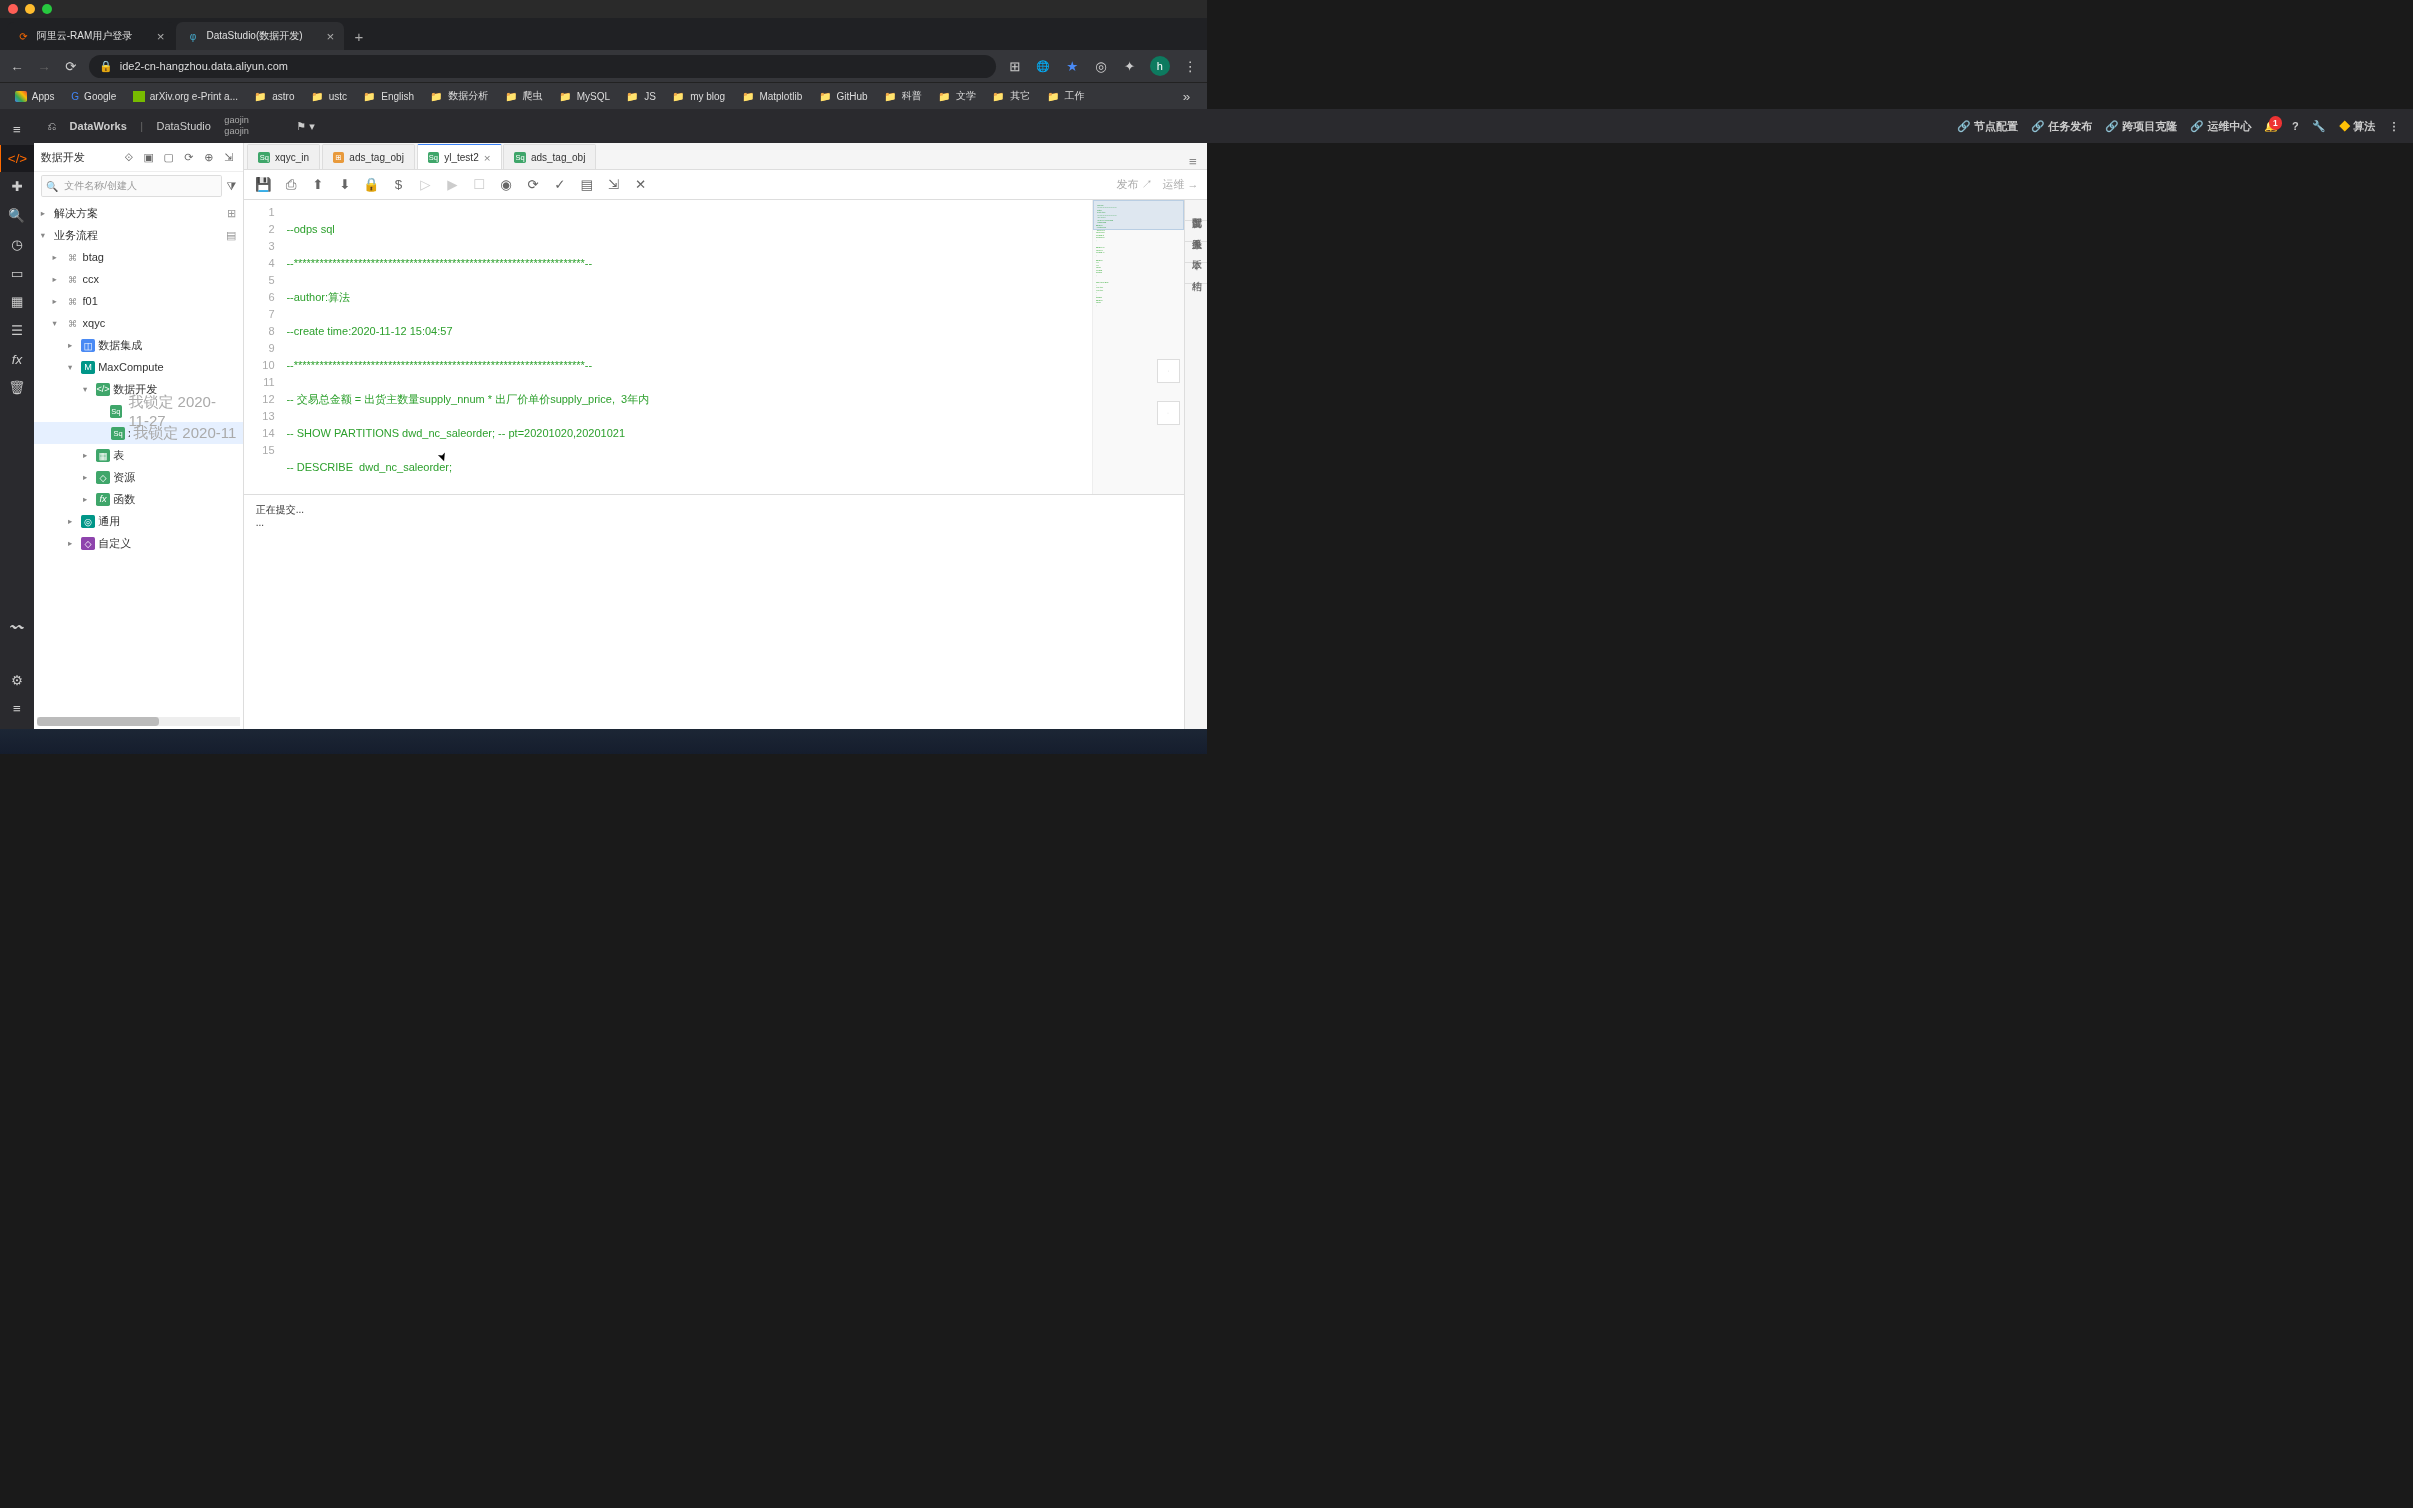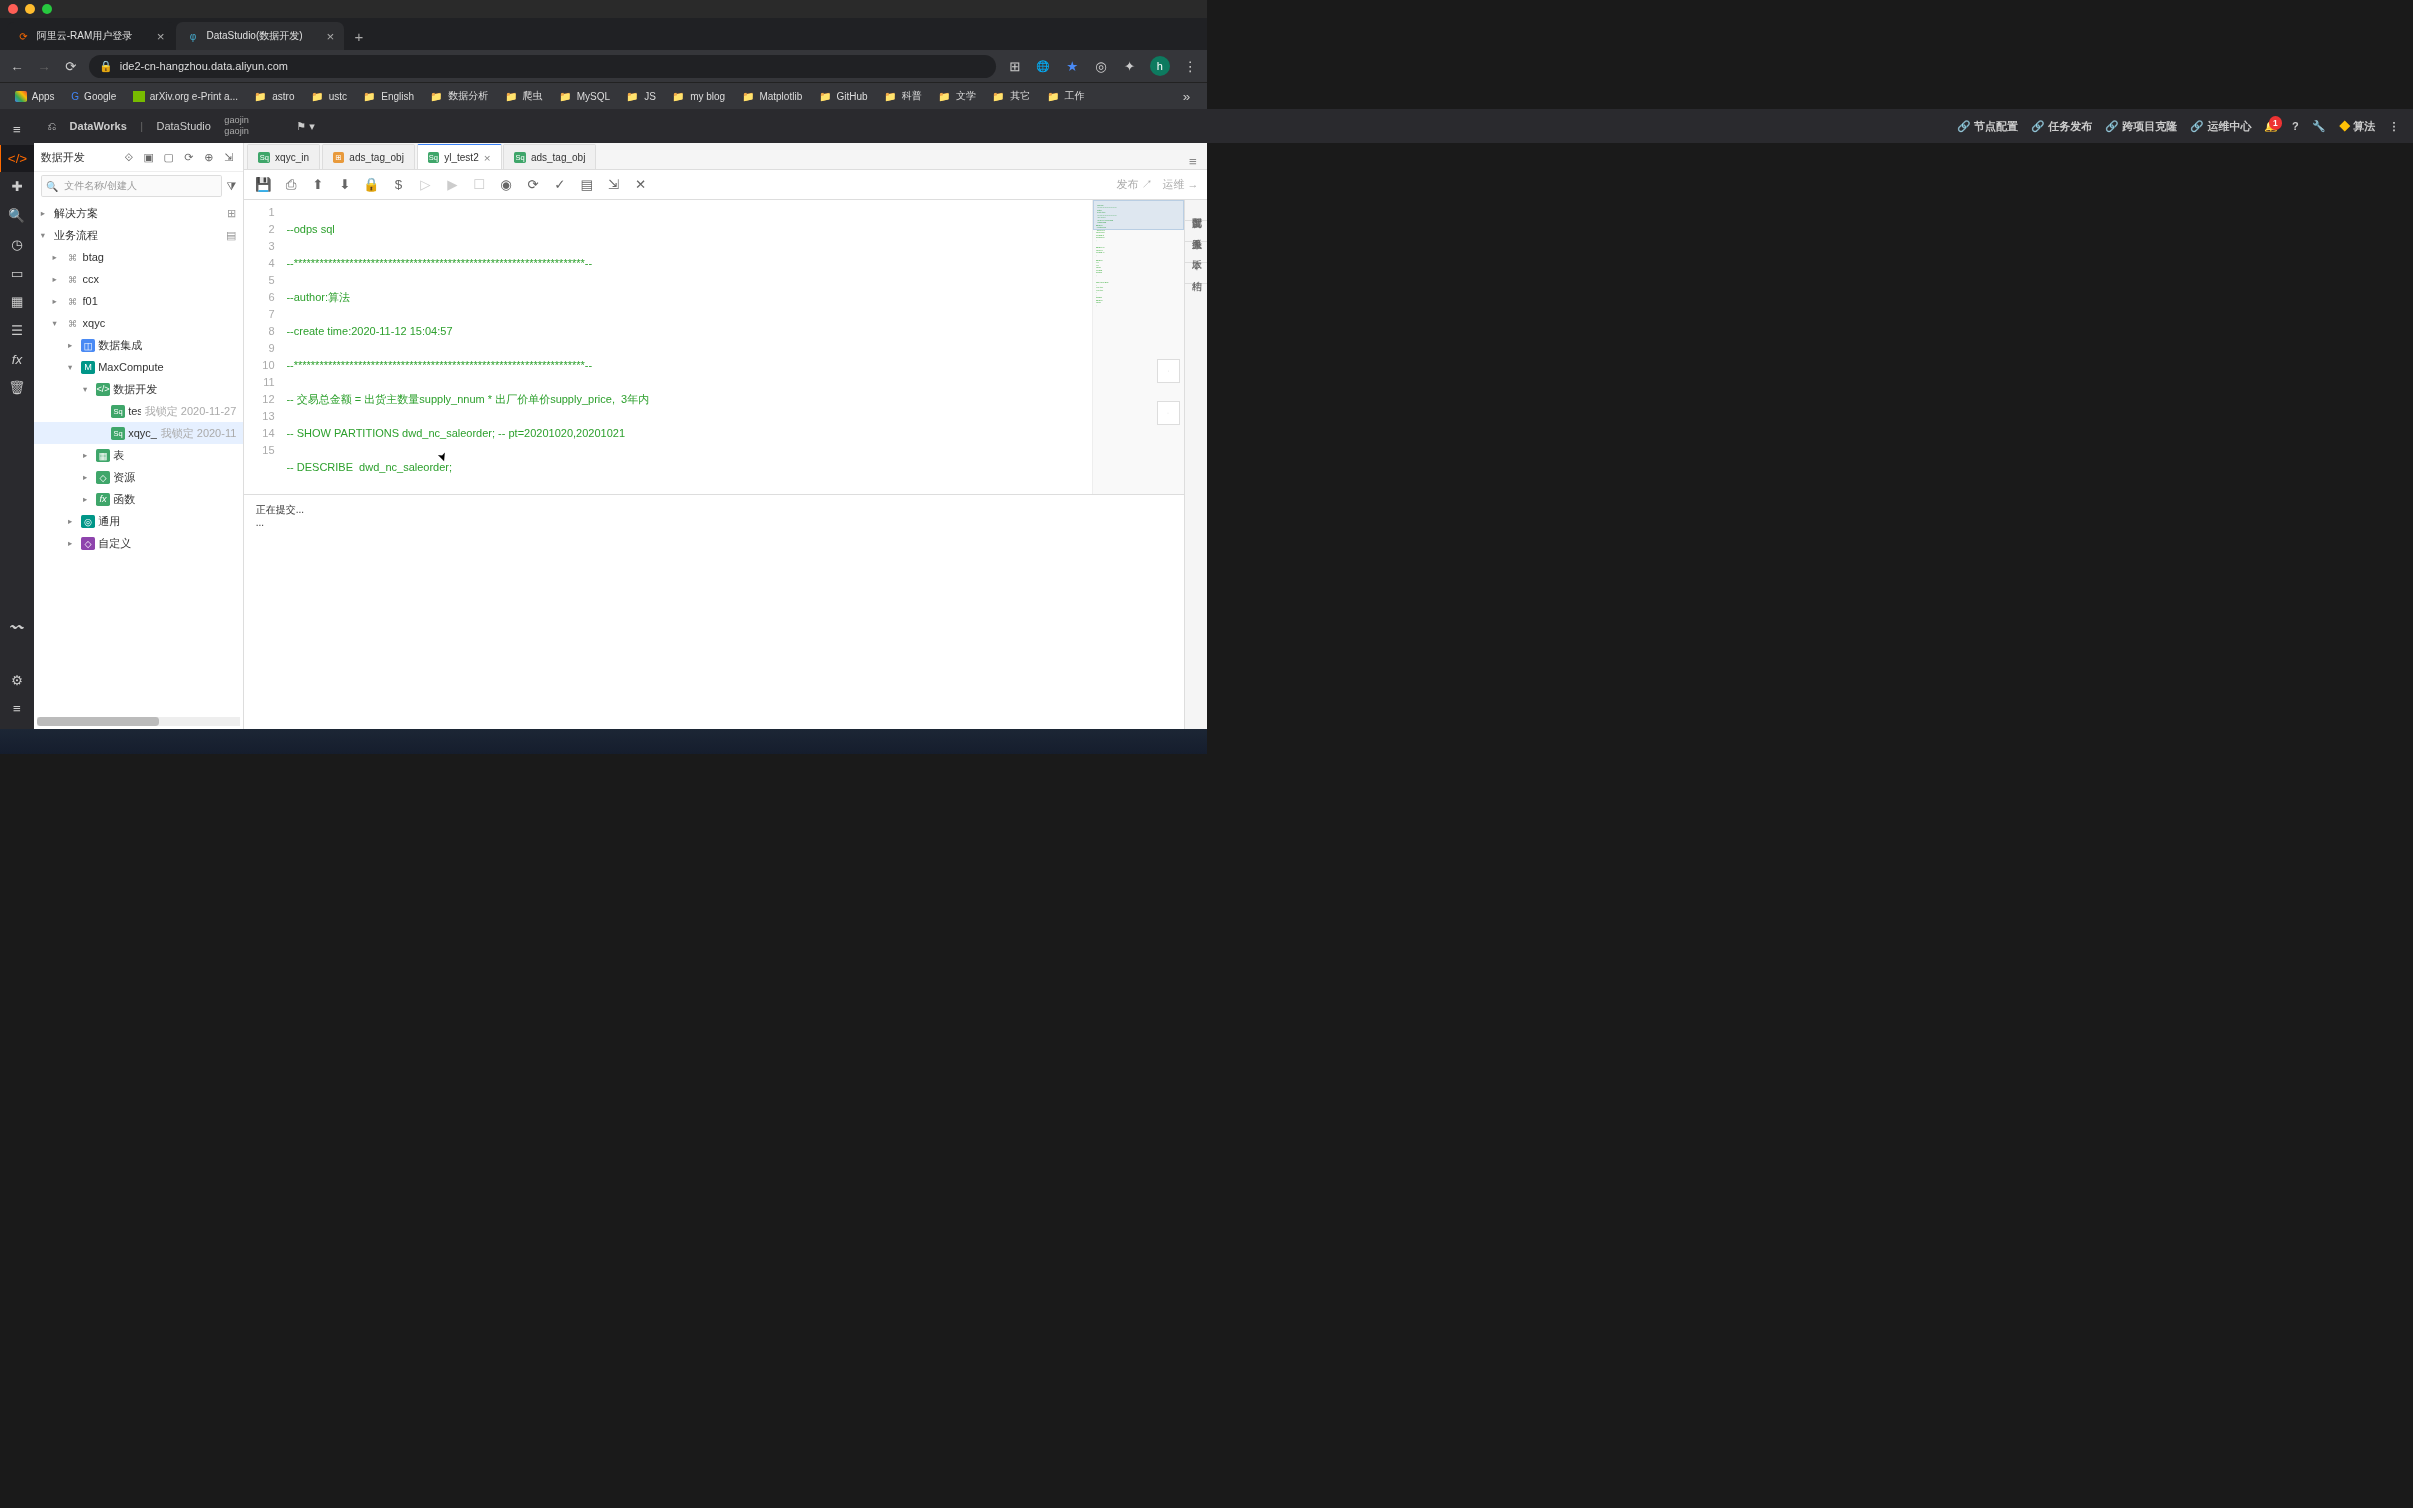--- a/index.html
+++ b/index.html
@@ -53,21 +53,21 @@
 .search-row { display:flex; align-items:center; padding:3.4px 6.7px; gap:5px; }
 .search-box { flex:1; height:22px; border:0.8px solid #ddd; background:#fafafa; border-radius:1.7px; display:flex; align-items:center; padding:0 5px; gap:5px; color:#999; font-size:10px; }
 .filter-ic { color:#666; }
 
 .tree { flex:1; overflow:auto; padding:1.7px 0 17px 0; }
 .tree-row { display:flex; align-items:center; height:22px; padding:0 6.7px; gap:3.4px; cursor:pointer; }
 .tree-row.sel { background:#e6f0ff; }
 .tree-row .chev { width:10px; color:#888; font-size:8.4px; }
 .tree-row .ic { width:13.4px; height:13.4px; display:flex; align-items:center; justify-content:center; border-radius:1.7px; font-size:9.2px; }
 .tree-row .lbl { flex:1; white-space:nowrap; overflow:hidden; }
-.tree-row .meta { color:#aaa; font-size:11px; }
+.tree-row .meta { color:#aaa; font-size:15px; }
 .folder-blue { background:#4a8af4; color:#fff; }
 .folder-green { background:#3fa66a; color:#fff; }
 .folder-teal { background:#009688; color:#fff; }
 .box-ic { color:#888; }
 .depth-0 { padding-left:6.7px; } .depth-1 { padding-left:18.4px; } .depth-2 { padding-left:34px; } .depth-3 { padding-left:49px; } .depth-4 { padding-left:64px; }
 
 .scrollbar-h { height:8.4px; background:#eee; margin:0 3.4px 3.4px 3.4px; position:relative; }
 .scrollbar-h .thumb { height:100%; background:#bbb; width:60%; border-radius:3.4px; position:absolute; left:0; }
 
 .editor-area { flex:1; display:flex; flex-direction:column; background:#fff; min-width:0; }

